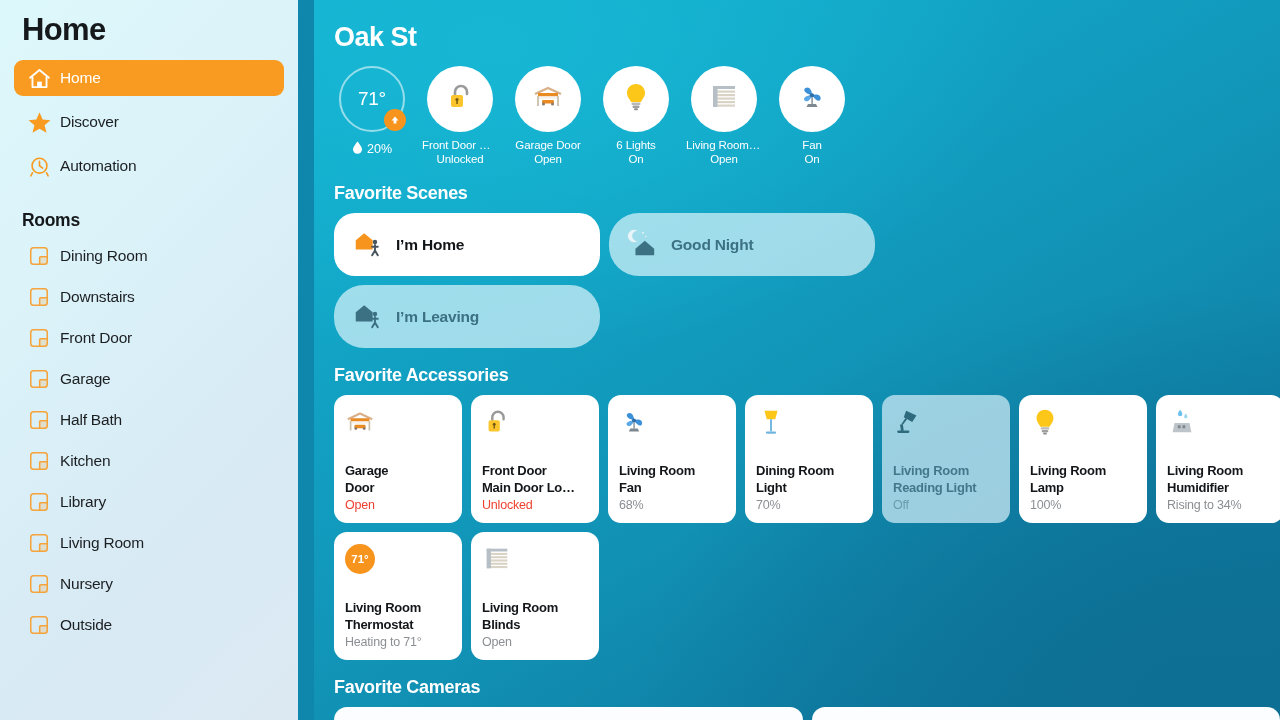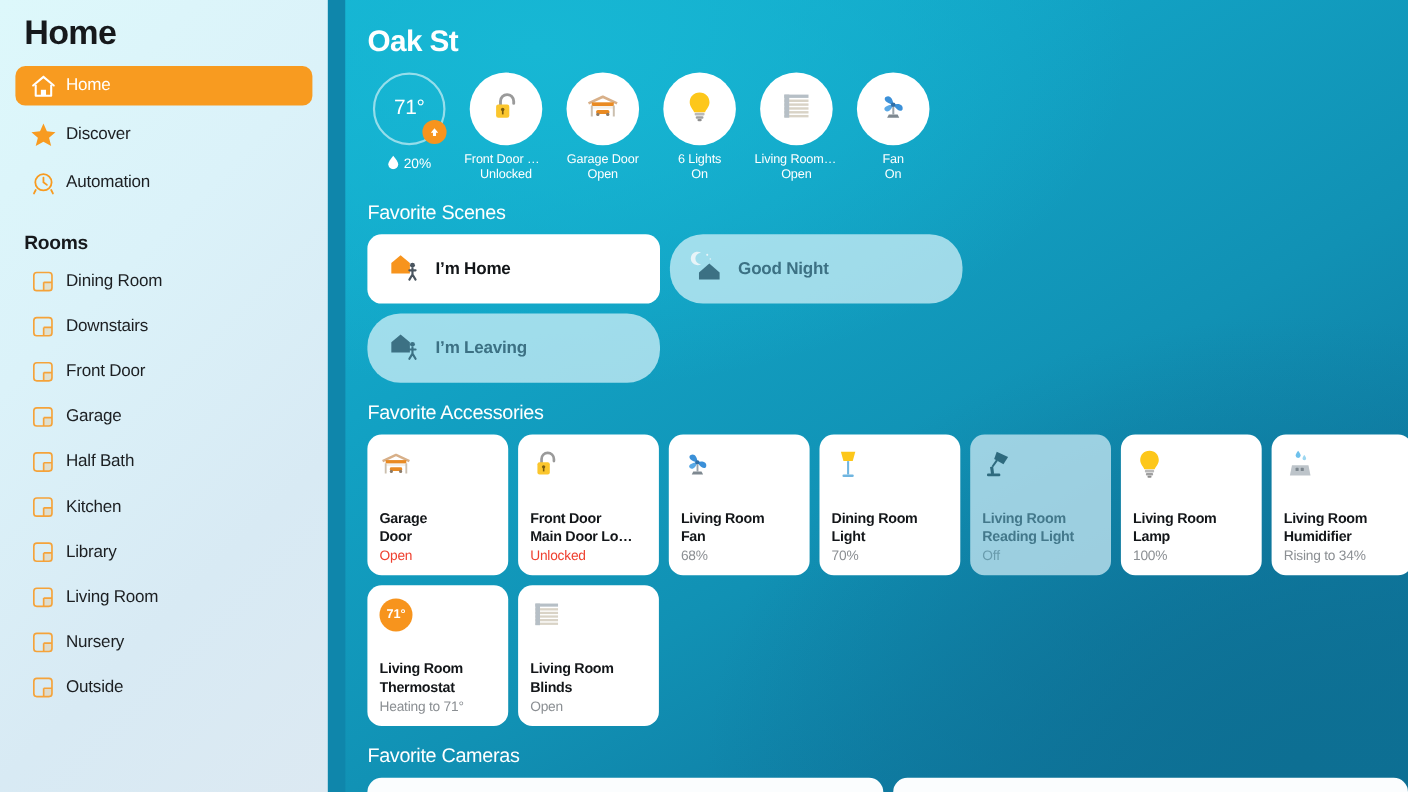--- a/index.html
+++ b/index.html
@@ -80,31 +80,31 @@
     display: block; white-space: nowrap; overflow: hidden; text-overflow: ellipsis;
   }
   .status-caption .l2 { display: block; }
   .humidity-line {
     display: flex; align-items: center; justify-content: center; gap: 4px;
     margin-top: 9px; color: #ffffff; font-size: 12.5px;
   }
 
   
   .section-title {
-    font-size: 18px; font-weight: normal; color: #ffffff;
+    font-size: 18px; font-weight: bold; color: #ffffff;
     letter-spacing: -0.3px; margin: 17px 0 0 0;
   }
 
   
   .scenes-grid { margin-top: 9px; display: flex; flex-wrap: wrap; gap: 9px; width: 548px; }
   .scene-card {
     width: 266px; height: 63px; border-radius: 13px;
     display: flex; align-items: center; padding: 0 18px; gap: 14px;
   }
-  .scene-card.on { background: #ffffff; }
+  .scene-card.on { background: #ffffff; border-radius: 21px; }
   .scene-card.off { background: rgba(215,243,250,0.72); border-radius: 30px; }
   .scene-label { font-size: 15.5px; font-weight: bold; letter-spacing: -0.2px; }
   .scene-card.on .scene-label { color: #131619; }
   .scene-card.off .scene-label { color: #3c7184; }
 
   
   .acc-grid { margin-top: 9px; display: flex; flex-wrap: wrap; gap: 9px; width: 960px; }
   .acc-card {
     width: 128px; height: 128px; border-radius: 13px;
     padding: 12px 11px 10px 11px;

